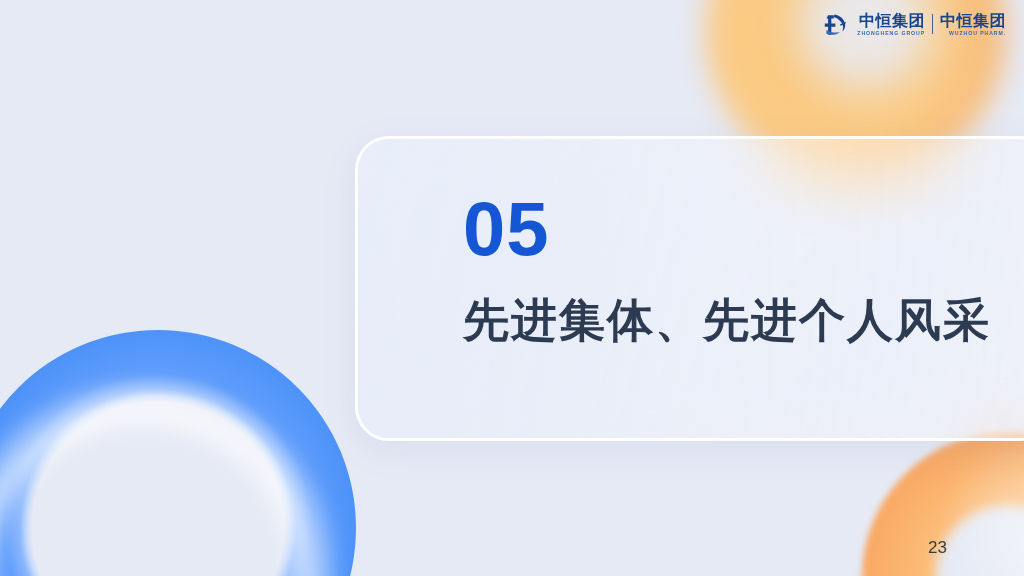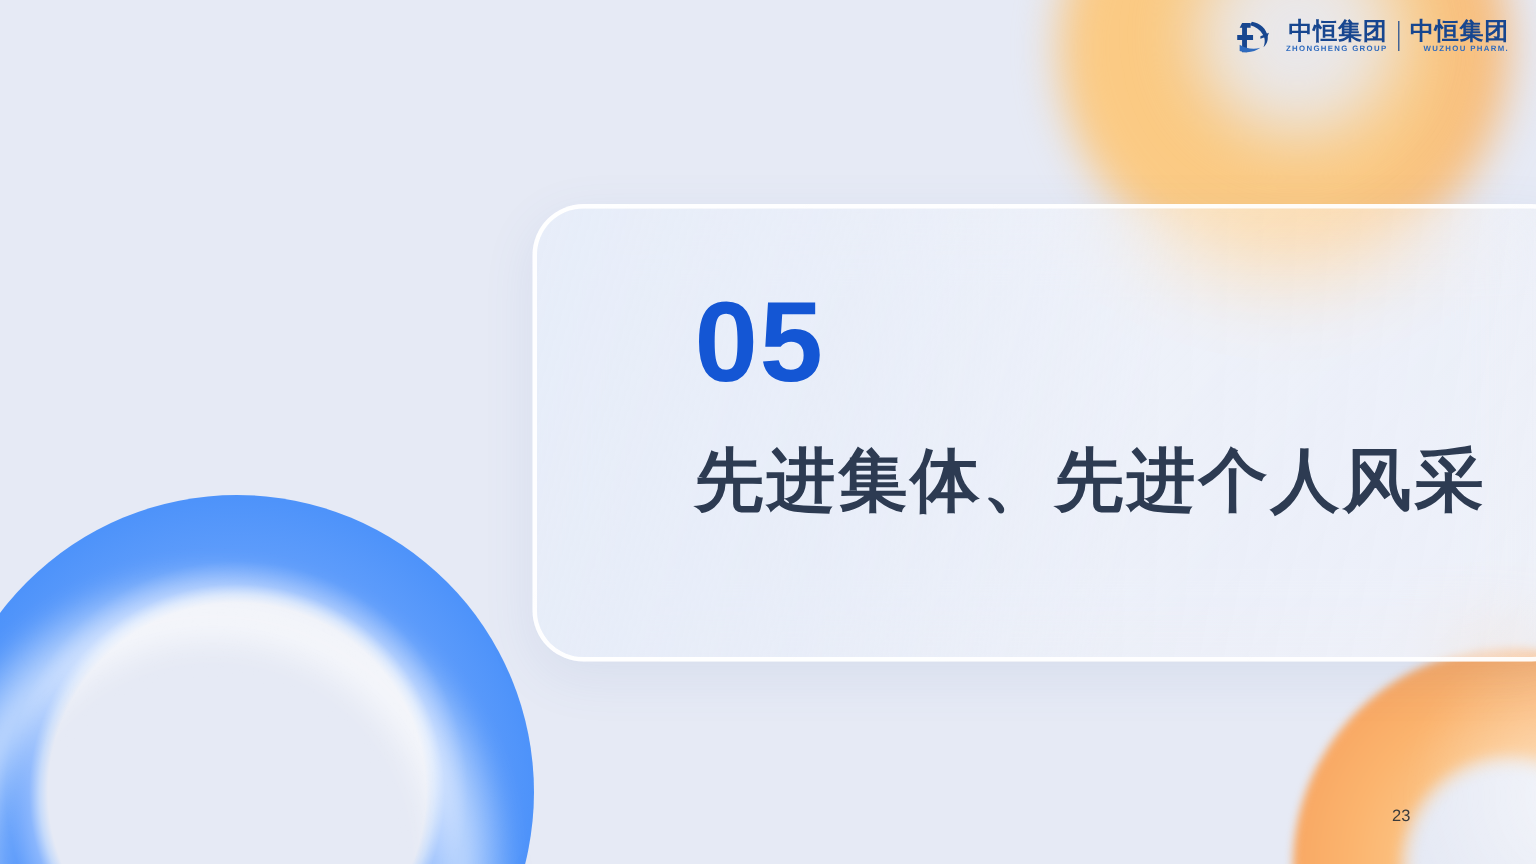--- a/index.html
+++ b/index.html
@@ -241,21 +241,21 @@
     background: #17468f;
     margin: 1px 0 3px 0;
     opacity: 0.8;
   }
 
   
   #page-number {
     position: absolute;
     left: 928px;
     top: 538px;
-    font-size: 11px;
+    font-size: 17px;
     color: #3b3b3b;
     font-family: "Liberation Sans", sans-serif;
     text-align: center;
   }
 </style>
 </head>
 <body>
 
 <div id="slide">
 

